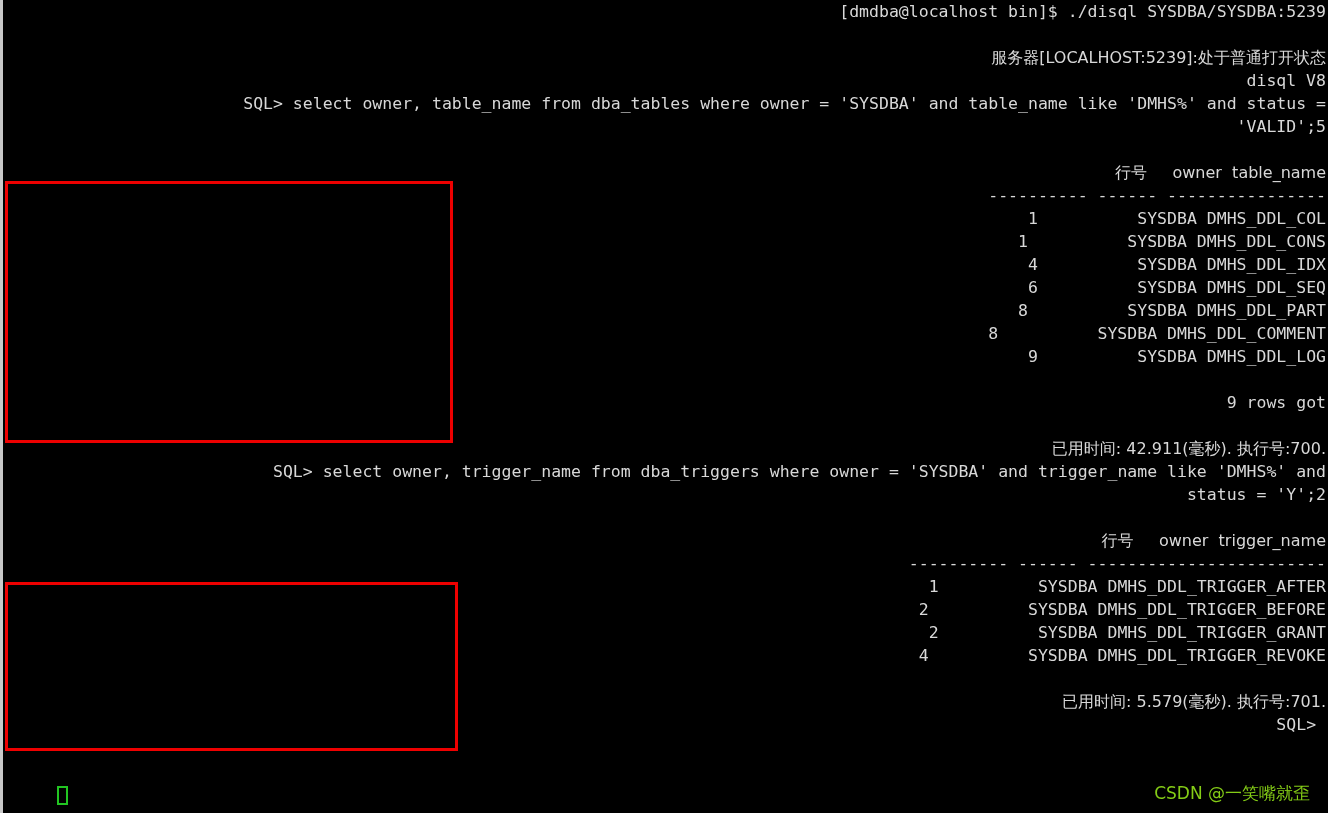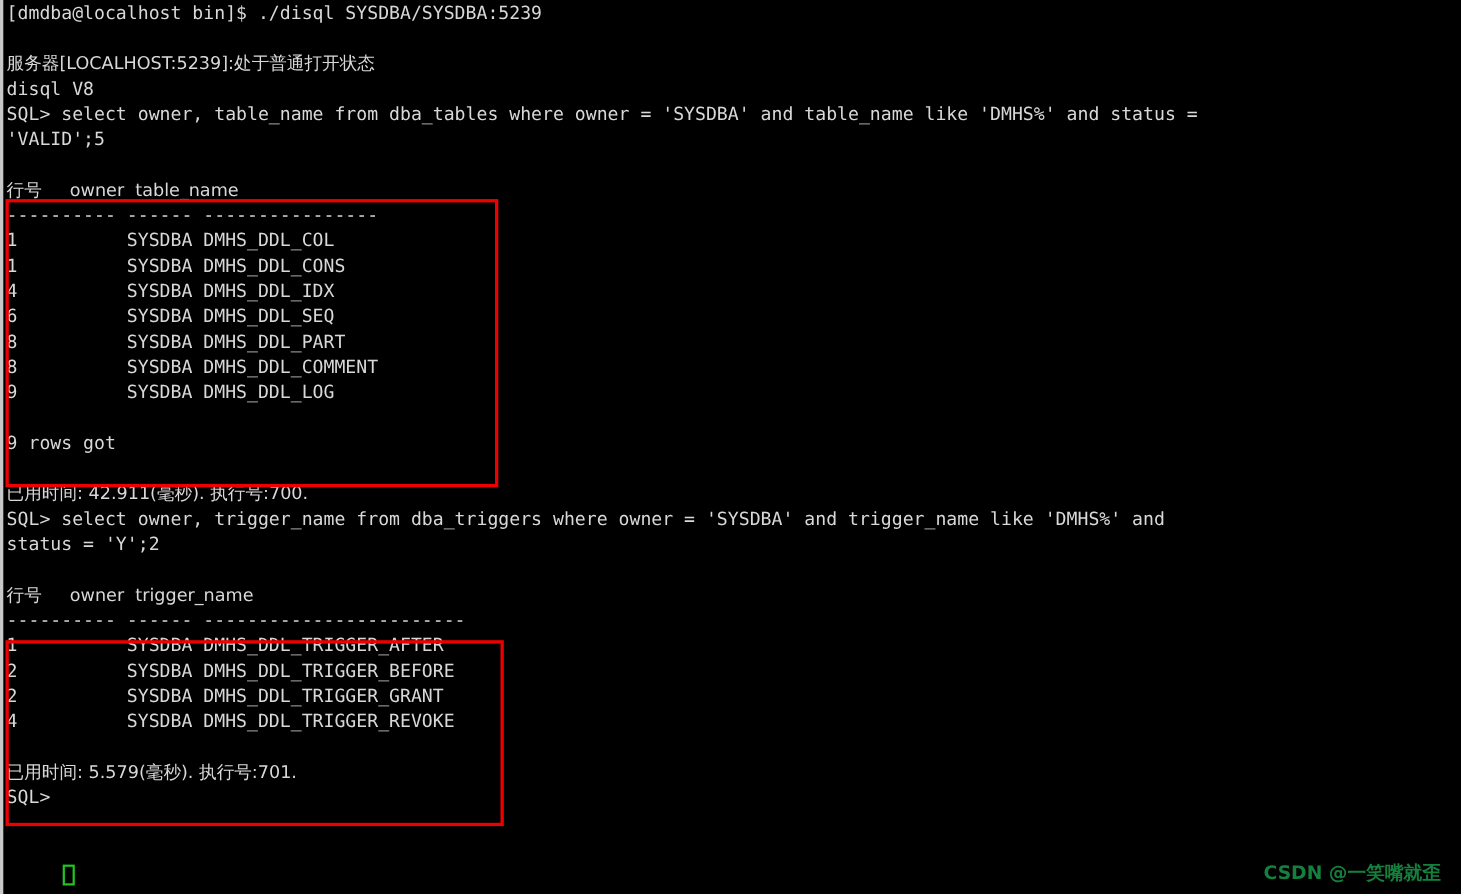--- a/index.html
+++ b/index.html
@@ -7,20 +7,21 @@
     padding: 0;
     background: #000000;
   }
   #screen {
     position: relative;
     width: 1328px;
     height: 813px;
     background: #000000;
     overflow: hidden;
     font-family: "DejaVu Sans Mono", "Liberation Mono", monospace;
+    text-align: right;
   }
   
   .left-edge-strip {
     position: absolute;
     left: 0;
     top: 0;
     width: 3px;
     height: 813px;
     background: #c8c8c8;
   }
@@ -63,25 +64,24 @@
     height: 19px;
     border: 2px solid #22c522;
     box-sizing: border-box;
     background: transparent;
   }
 
   .watermark {
     position: absolute;
     right: 18px;
     top: 782px;
-    color: #15803d;
+    color: #84cc16;
     font-size: 17px;
     font-family: "DejaVu Sans", "Liberation Sans", sans-serif;
     white-space: pre;
-    font-weight: bold;
   }
 </style>
 </head>
 <body>
 
 <div id="screen">
 
   <div class="left-edge-strip"></div>
 
   <div class="term">

